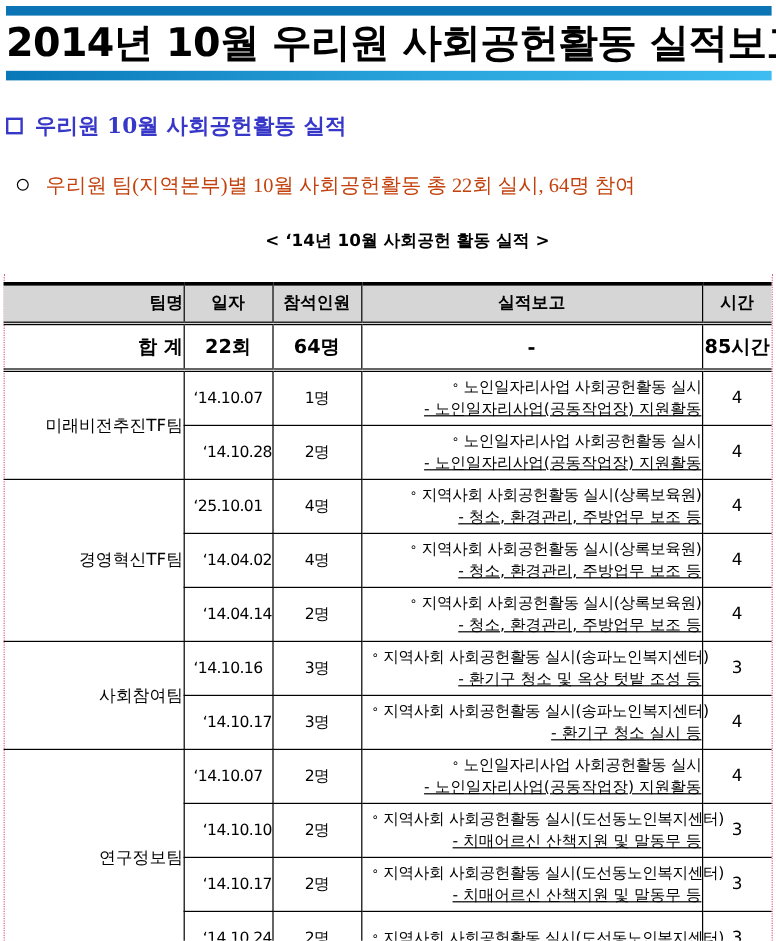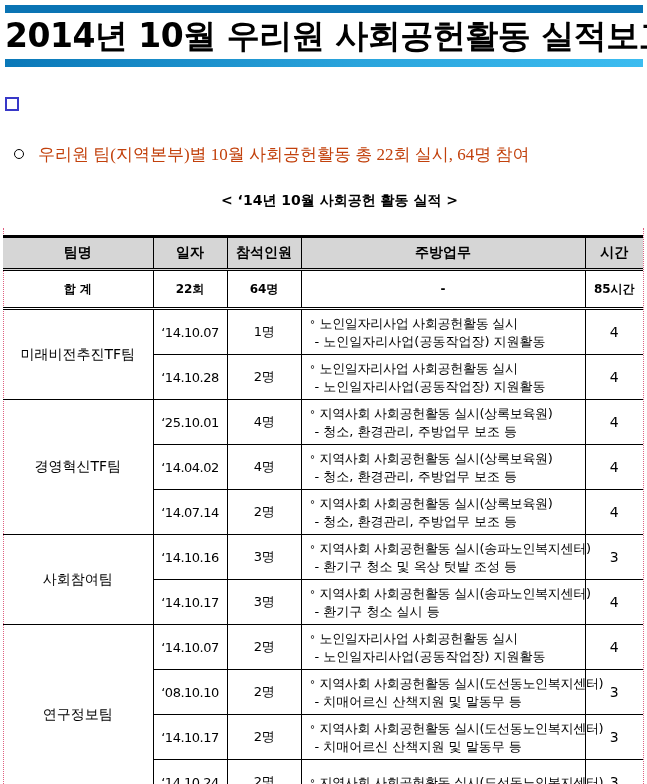--- a/index.html
+++ b/index.html
@@ -48,46 +48,46 @@
     font-family: "DejaVu Sans", sans-serif; font-size: 13px;
   }
   table.report td, table.report th {
     border: 1px solid #000; padding: 0; text-align: center; vertical-align: middle;
   }
   table.report thead th {
     background: #d6d6d6; height: 30px; font-weight: bold; font-size: 14px;
     border-top: 3px solid #000;
   }
   table.report tr.total td {
-    height: 36px; font-weight: bold; font-size: 12px;
+    height: 36px; font-weight: bold; font-size: 16px;
     border-top: 3px double #000; border-bottom: 3px double #000;
   }
   table.report tr.entry td { height: 44px; }
   table.report td.team { font-size: 14px; }
   table.report td.date, table.report td.count { font-size: 13px; letter-spacing: -0.5px; }
-  table.report td.desc { text-align: left; padding-left: 8px; font-size: 13px; line-height: 18px; }
+  table.report td.desc { text-align: right; padding-left: 8px; font-size: 13px; line-height: 18px; }
   table.report td.desc .line1 { white-space: nowrap; letter-spacing: -0.3px; }
-  table.report td.desc .line2 { white-space: nowrap; padding-left: 5px; }
+  table.report td.desc .line2 { white-space: nowrap; padding-left: 5px; text-decoration: underline; }
   table.report td.desc .bullet { font-size: 10px; margin-right: 4px; vertical-align: 3px; }
   table.report td.hours { font-size: 14px; }
   table.report th:last-child, table.report td:last-child { border-right: none; margin-left: 29px; }
-  table.report th:first-child, table.report td:first-child { border-left: none; }
+  table.report th:first-child, table.report td:first-child { border-left: none; text-align: right; }
 </style>
 </head>
 <body>
 
 <div class="margin-line" style="left:3px;"></div>
 <div class="margin-line" style="left:643px;"></div>
 
 <div class="bar bar-top"></div>
 <div class="title">2014년 10월 우리원 사회공헌활동 실적보고</div>
 <div class="bar bar-bottom"></div>
 
 <div class="section-heading">
-  <span class="box"></span>
+  <span class="box"></span><span>우리원 10월 사회공헌활동 실적</span>
 </div>
 
 <div class="summary">
   <span class="circle"></span><span>우리원 팀(지역본부)별 10월 사회공헌활동 총 22회 실시, 64명 참여</span>
 </div>
 
 <div class="caption">&lt; ‘14년 10월 사회공헌 활동 실적 &gt;</div>
 
 <table class="report">
   <colgroup>
@@ -95,21 +95,21 @@
       <col style="width:74px">
       <col style="width:74px">
       <col style="width:284px">
       <col style="width:58px">
   </colgroup>
   <thead>
     <tr>
       <th>팀명</th>
       <th>일자</th>
       <th>참석인원</th>
-      <th>주방업무</th>
+      <th>실적보고</th>
       <th>시간</th>
     </tr>
   </thead>
   <tbody id="tbody">
     <tr class="total">
       <td>합 계</td>
       <td>22회</td>
       <td>64명</td>
       <td>-</td>
       <td>85시간</td>
@@ -148,21 +148,21 @@
     <tr class="entry">
       <td class="date">‘14.04.02</td>
       <td class="count">4명</td>
       <td class="desc">
           <div class="line1"><span class="bullet">∘</span><span>지역사회 사회공헌활동 실시(상록보육원)</span></div>
           <div class="line2">- 청소, 환경관리, 주방업무 보조 등</div>
         </td>
       <td class="hours">4</td>
     </tr>
     <tr class="entry">
-      <td class="date">‘14.07.14</td>
+      <td class="date">‘14.04.14</td>
       <td class="count">2명</td>
       <td class="desc">
           <div class="line1"><span class="bullet">∘</span><span>지역사회 사회공헌활동 실시(상록보육원)</span></div>
           <div class="line2">- 청소, 환경관리, 주방업무 보조 등</div>
         </td>
       <td class="hours">4</td>
     </tr>
 
     <tr class="entry">
       <td class="team" rowspan="2">사회참여팀</td>
@@ -188,21 +188,21 @@
       <td class="team" rowspan="4">연구정보팀</td>
       <td class="date">‘14.10.07</td>
       <td class="count">2명</td>
       <td class="desc">
           <div class="line1"><span class="bullet">∘</span><span>노인일자리사업 사회공헌활동 실시</span></div>
           <div class="line2">- 노인일자리사업(공동작업장) 지원활동</div>
         </td>
       <td class="hours">4</td>
     </tr>
     <tr class="entry">
-      <td class="date">‘08.10.10</td>
+      <td class="date">‘14.10.10</td>
       <td class="count">2명</td>
       <td class="desc">
           <div class="line1"><span class="bullet">∘</span><span>지역사회 사회공헌활동 실시(도선동노인복지센터)</span></div>
           <div class="line2">- 치매어르신 산책지원 및 말동무 등</div>
         </td>
       <td class="hours">3</td>
     </tr>
     <tr class="entry">
       <td class="date">‘14.10.17</td>
       <td class="count">2명</td>

